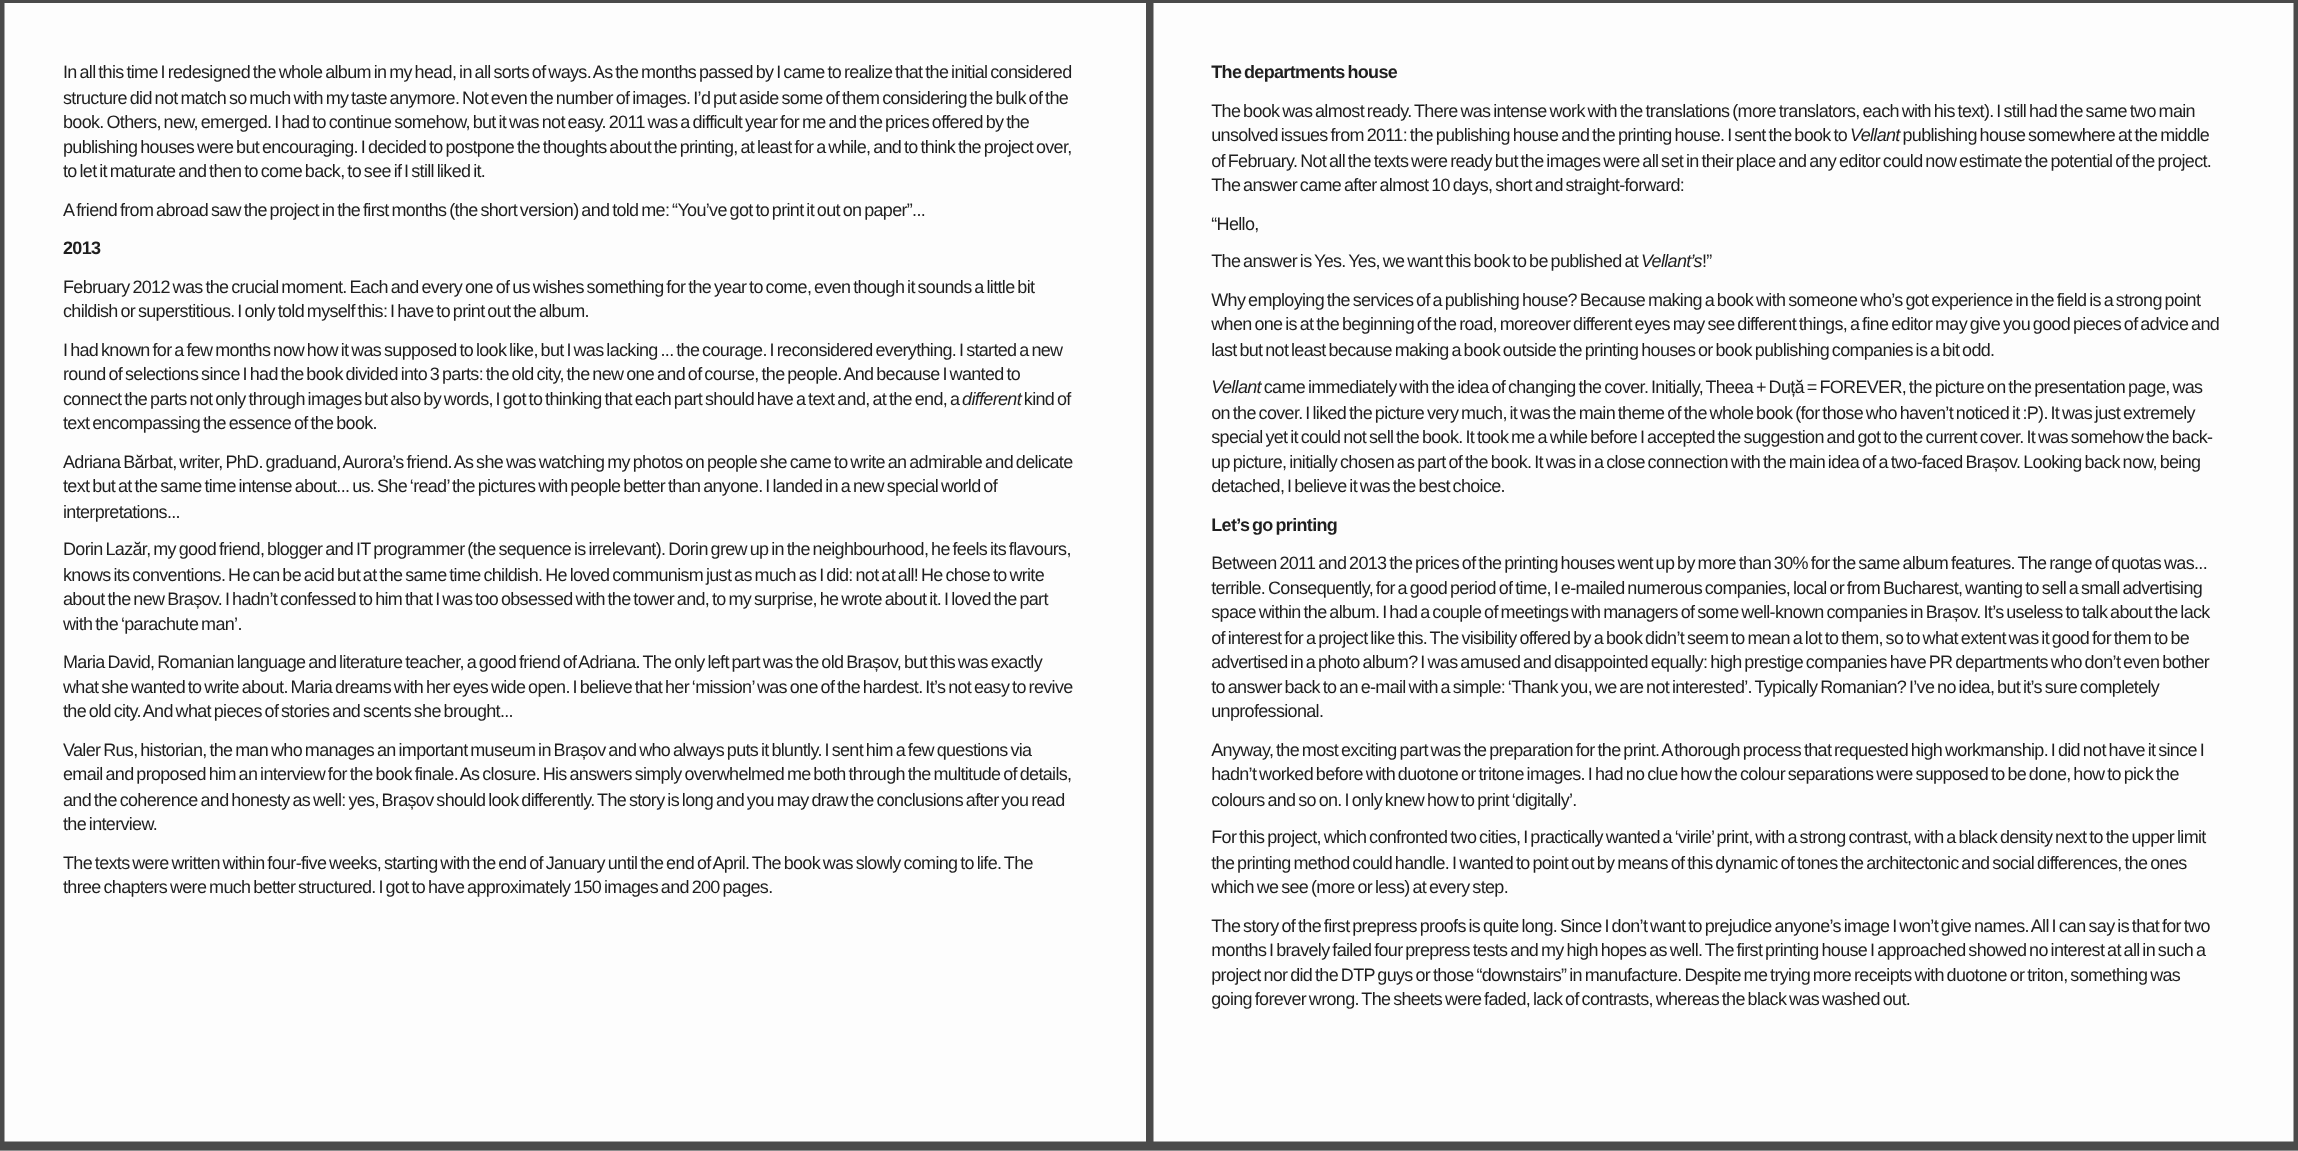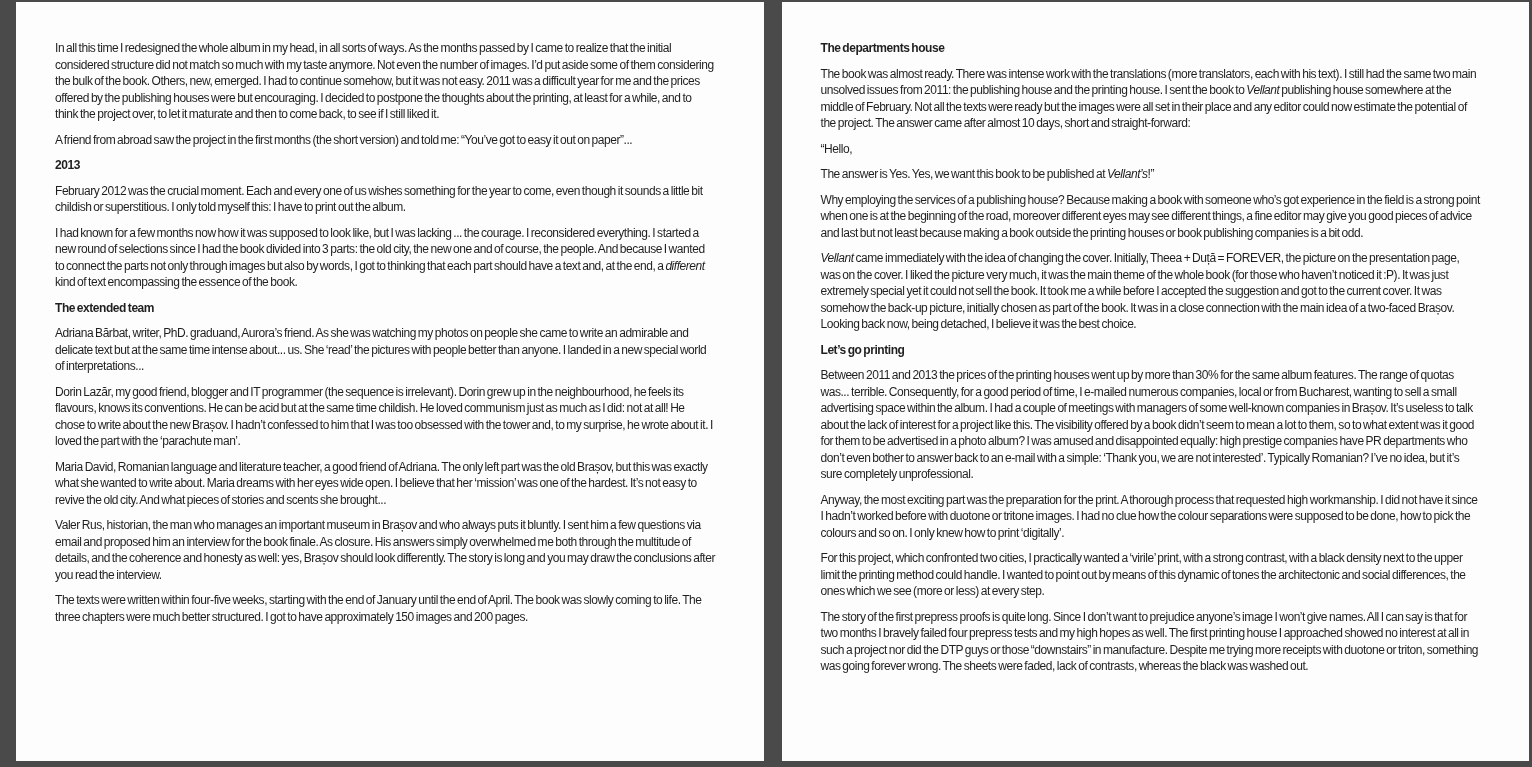--- a/index.html
+++ b/index.html
@@ -26,21 +26,20 @@
   .page {
     flex: 1 1 0;
     background: var(--page-bg);
     overflow: hidden;
     padding: 38px 48px 16px 39px;
     color: var(--text);
     font-size: 12px;
     line-height: 16.5px;
     letter-spacing: -0.45px;
     word-spacing: -1px;
-    margin-left: 13px;
   }
   .divider {
     flex: 0 0 5px;
     background: var(--frame);
   }
   .page p.para {
     margin: 0 0 9px 0;
   }
   .page h3.heading {
     font-size: inherit;
@@ -50,25 +49,24 @@
   }
   .page span.b { font-weight: 400; }
   .page span.i { font-style: italic; }
 </style>
 </head>
 <body>
 
 <div class="stage">
   <section class="page">
       <p class="para"><span>In all this time I redesigned the whole album in my head, in all sorts of ways. As the months passed by I came to realize that the initial considered structure did not match so much with my taste anymore. Not even the number of images. I’d put aside some of them considering the bulk of the book. Others, new, emerged. I had to continue somehow, but it was not easy. 2011 was a difficult year for me and the prices offered by the publishing houses were but encouraging. I decided to postpone the thoughts about the printing, at least for a while, and to think the project over, to let it maturate and then to come back, to see if I still liked it.</span></p>
-      <p class="para"><span>A friend from abroad saw the project in the first months (the short version) and told me: “You’ve got to easy it out on paper”...</span></p>
+      <p class="para"><span>A friend from abroad saw the project in the first months (the short version) and told me: “You’ve got to print it out on paper”...</span></p>
       <h3 class="heading"><span>2013</span></h3>
       <p class="para"><span>February 2012 was the crucial moment. Each and every one of us wishes something for the year to come, even though it sounds a little bit childish or superstitious. I only told myself this: I have to print out the album.</span></p>
       <p class="para"><span>I had known for a few months now how it was supposed to look like, but I was lacking ... the courage. I reconsidered everything. I started a new round of selections since I had the book divided into 3 parts: the old city, the new one and of course, the people. And because I wanted to connect the parts not only through images but also by words, I got to thinking that each part should have a text and, at the end, a </span><span class="i">different</span><span> kind of text encompassing the essence of the book.</span></p>
-      <h3 class="heading"><span>The extended team</span></h3>
       <p class="para"><span class="b">Adriana Bărbat</span><span>, writer, PhD. graduand, Aurora’s friend. As she was watching my photos on people she came to write an admirable and delicate text but at the same time intense about... us. She ‘read’ the pictures with people better than anyone. I landed in a new special world of interpretations...</span></p>
       <p class="para"><span class="b">Dorin Lazăr</span><span>, my good friend, blogger and IT programmer (the sequence is irrelevant). Dorin grew up in the neighbourhood, he feels its flavours, knows its conventions. He can be acid but at the same time childish. He loved communism just as much as I did: not at all! He chose to write about the new Brașov. I hadn’t confessed to him that I was too obsessed with the tower and, to my surprise, he wrote about it. I loved the part with the ‘parachute man’.</span></p>
       <p class="para"><span class="b">Maria David</span><span>, Romanian language and literature teacher, a good friend of Adriana. The only left part was the old Brașov, but this was exactly what she wanted to write about. Maria dreams with her eyes wide open. I believe that her ‘mission’ was one of the hardest. It’s not easy to revive the old city. And what pieces of stories and scents she brought...</span></p>
       <p class="para"><span class="b">Valer Rus</span><span>, historian, the man who manages an important museum in Brașov and who always puts it bluntly. I sent him a few questions via email and proposed him an interview for the book finale. As closure. His answers simply overwhelmed me both through the multitude of details, and the coherence and honesty as well: yes, Brașov should look differently. The story is long and you may draw the conclusions after you read the interview.</span></p>
       <p class="para"><span>The texts were written within four-five weeks, starting with the end of January until the end of April. The book was slowly coming to life. The three chapters were much better structured. I got to have approximately 150 images and 200 pages.</span></p>
     </section>
   <div class="divider"></div>
   <section class="page">
       <h3 class="heading"><span>The departments house</span></h3>
       <p class="para"><span>The book was almost ready. There was intense work with the translations (more translators, each with his text). I still had the same two main unsolved issues from 2011: the publishing house and the printing house. I sent the book to </span><span class="i">Vellant</span><span> publishing house somewhere at the middle of February. Not all the texts were ready but the images were all set in their place and any editor could now estimate the potential of the project. The answer came after almost 10 days, short and straight-forward:</span></p>

